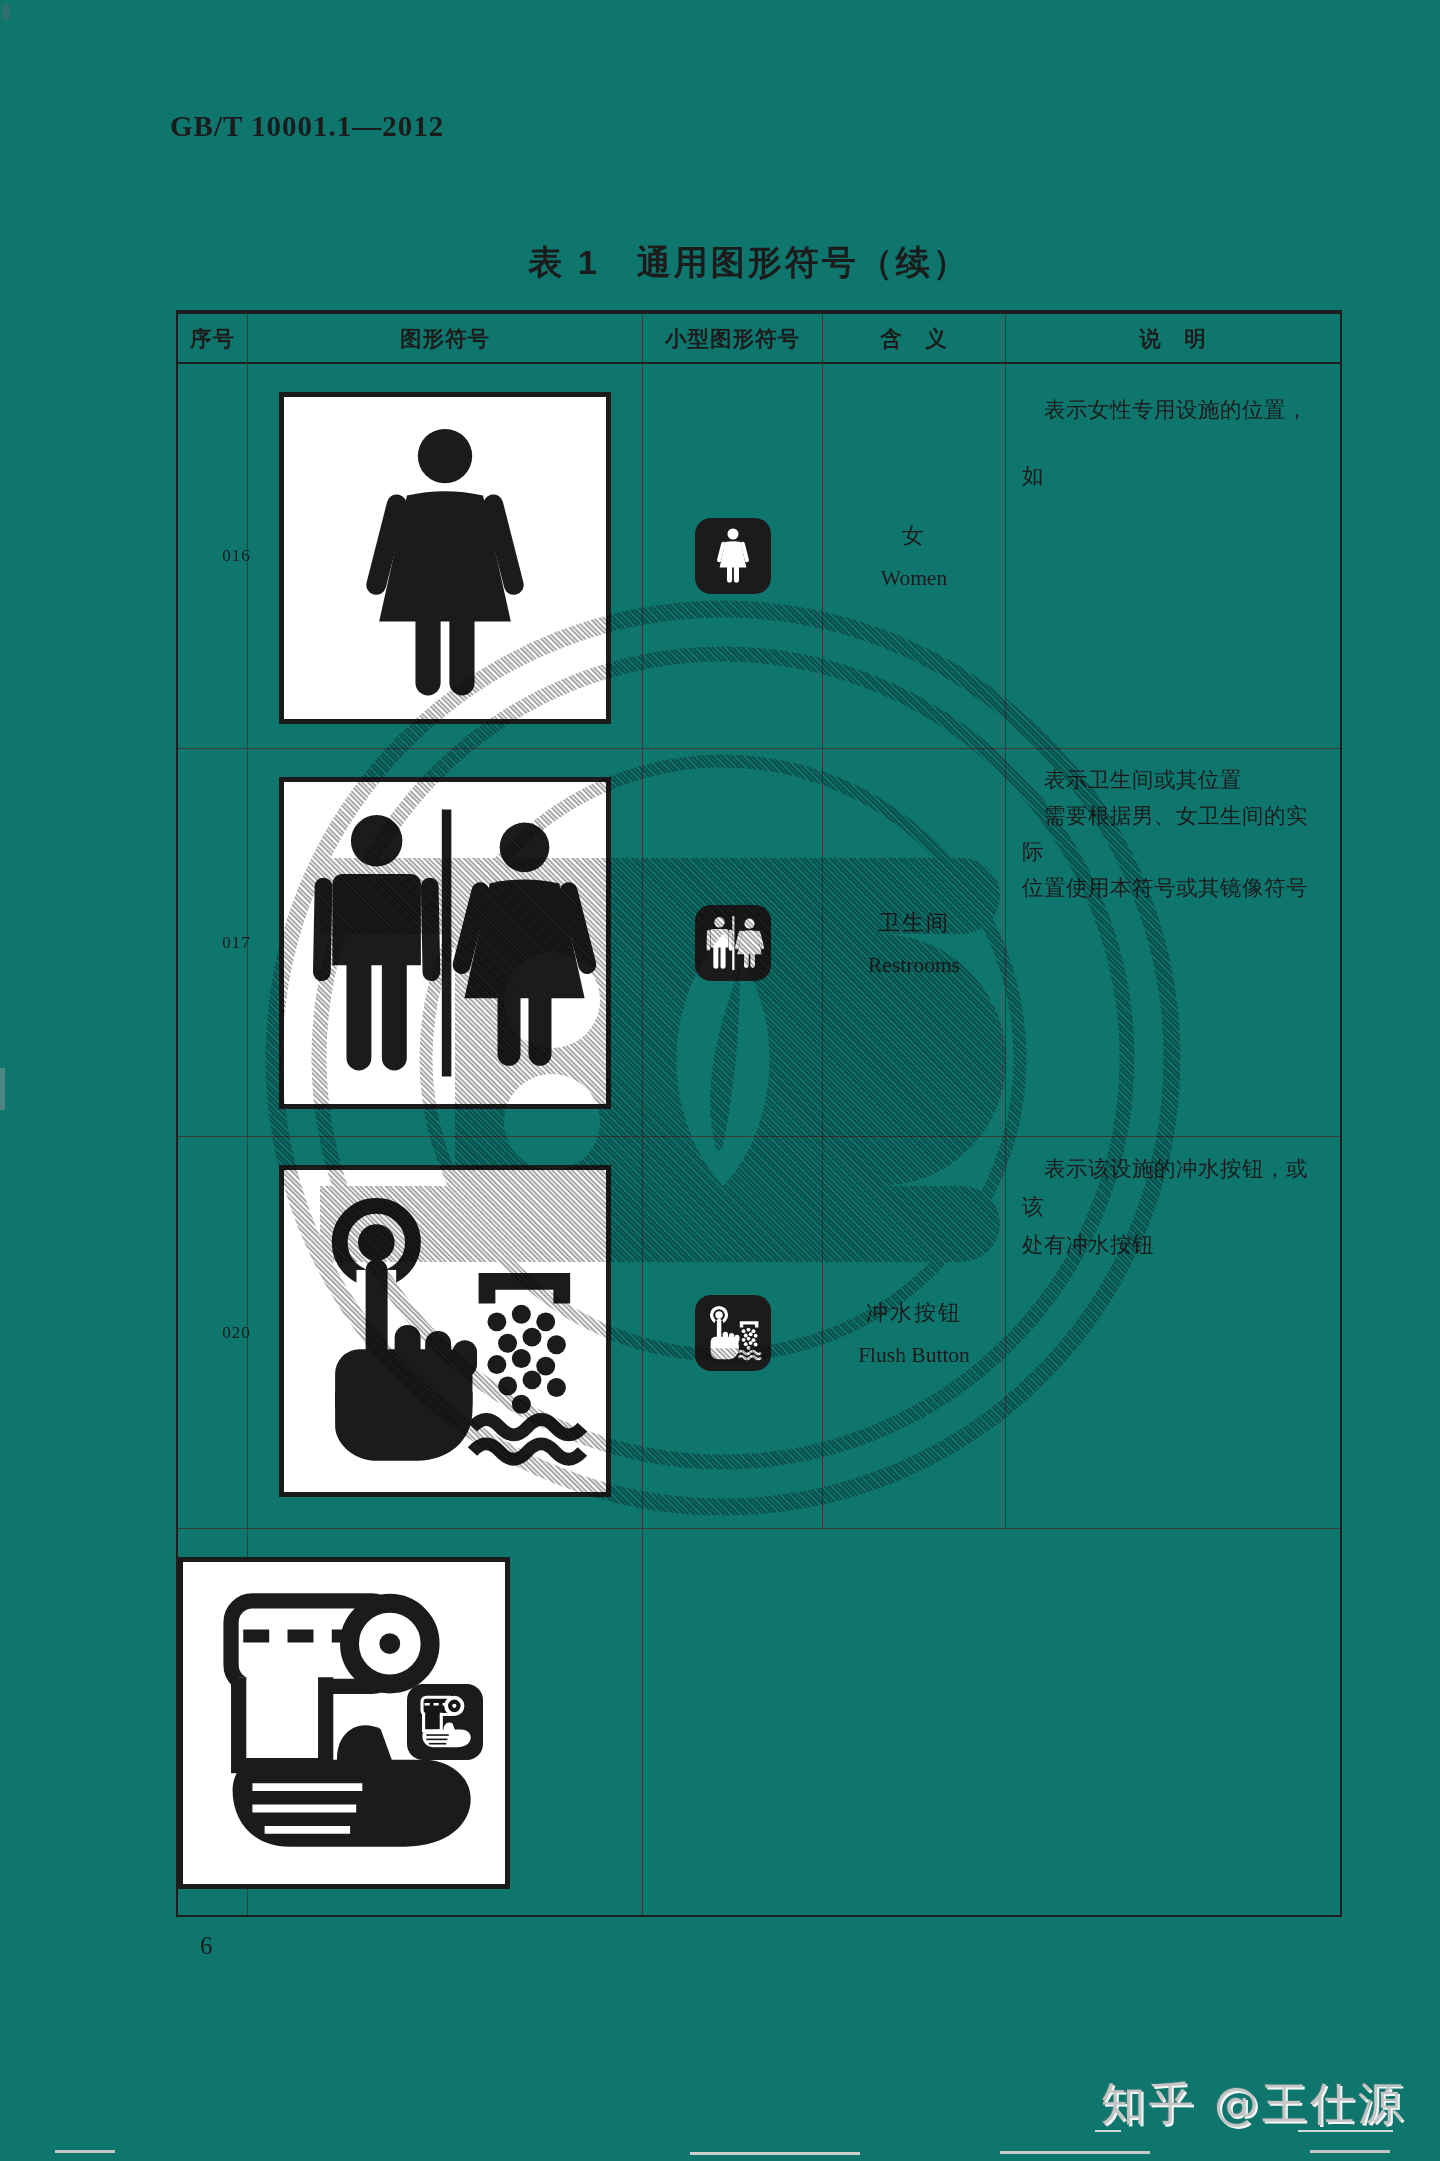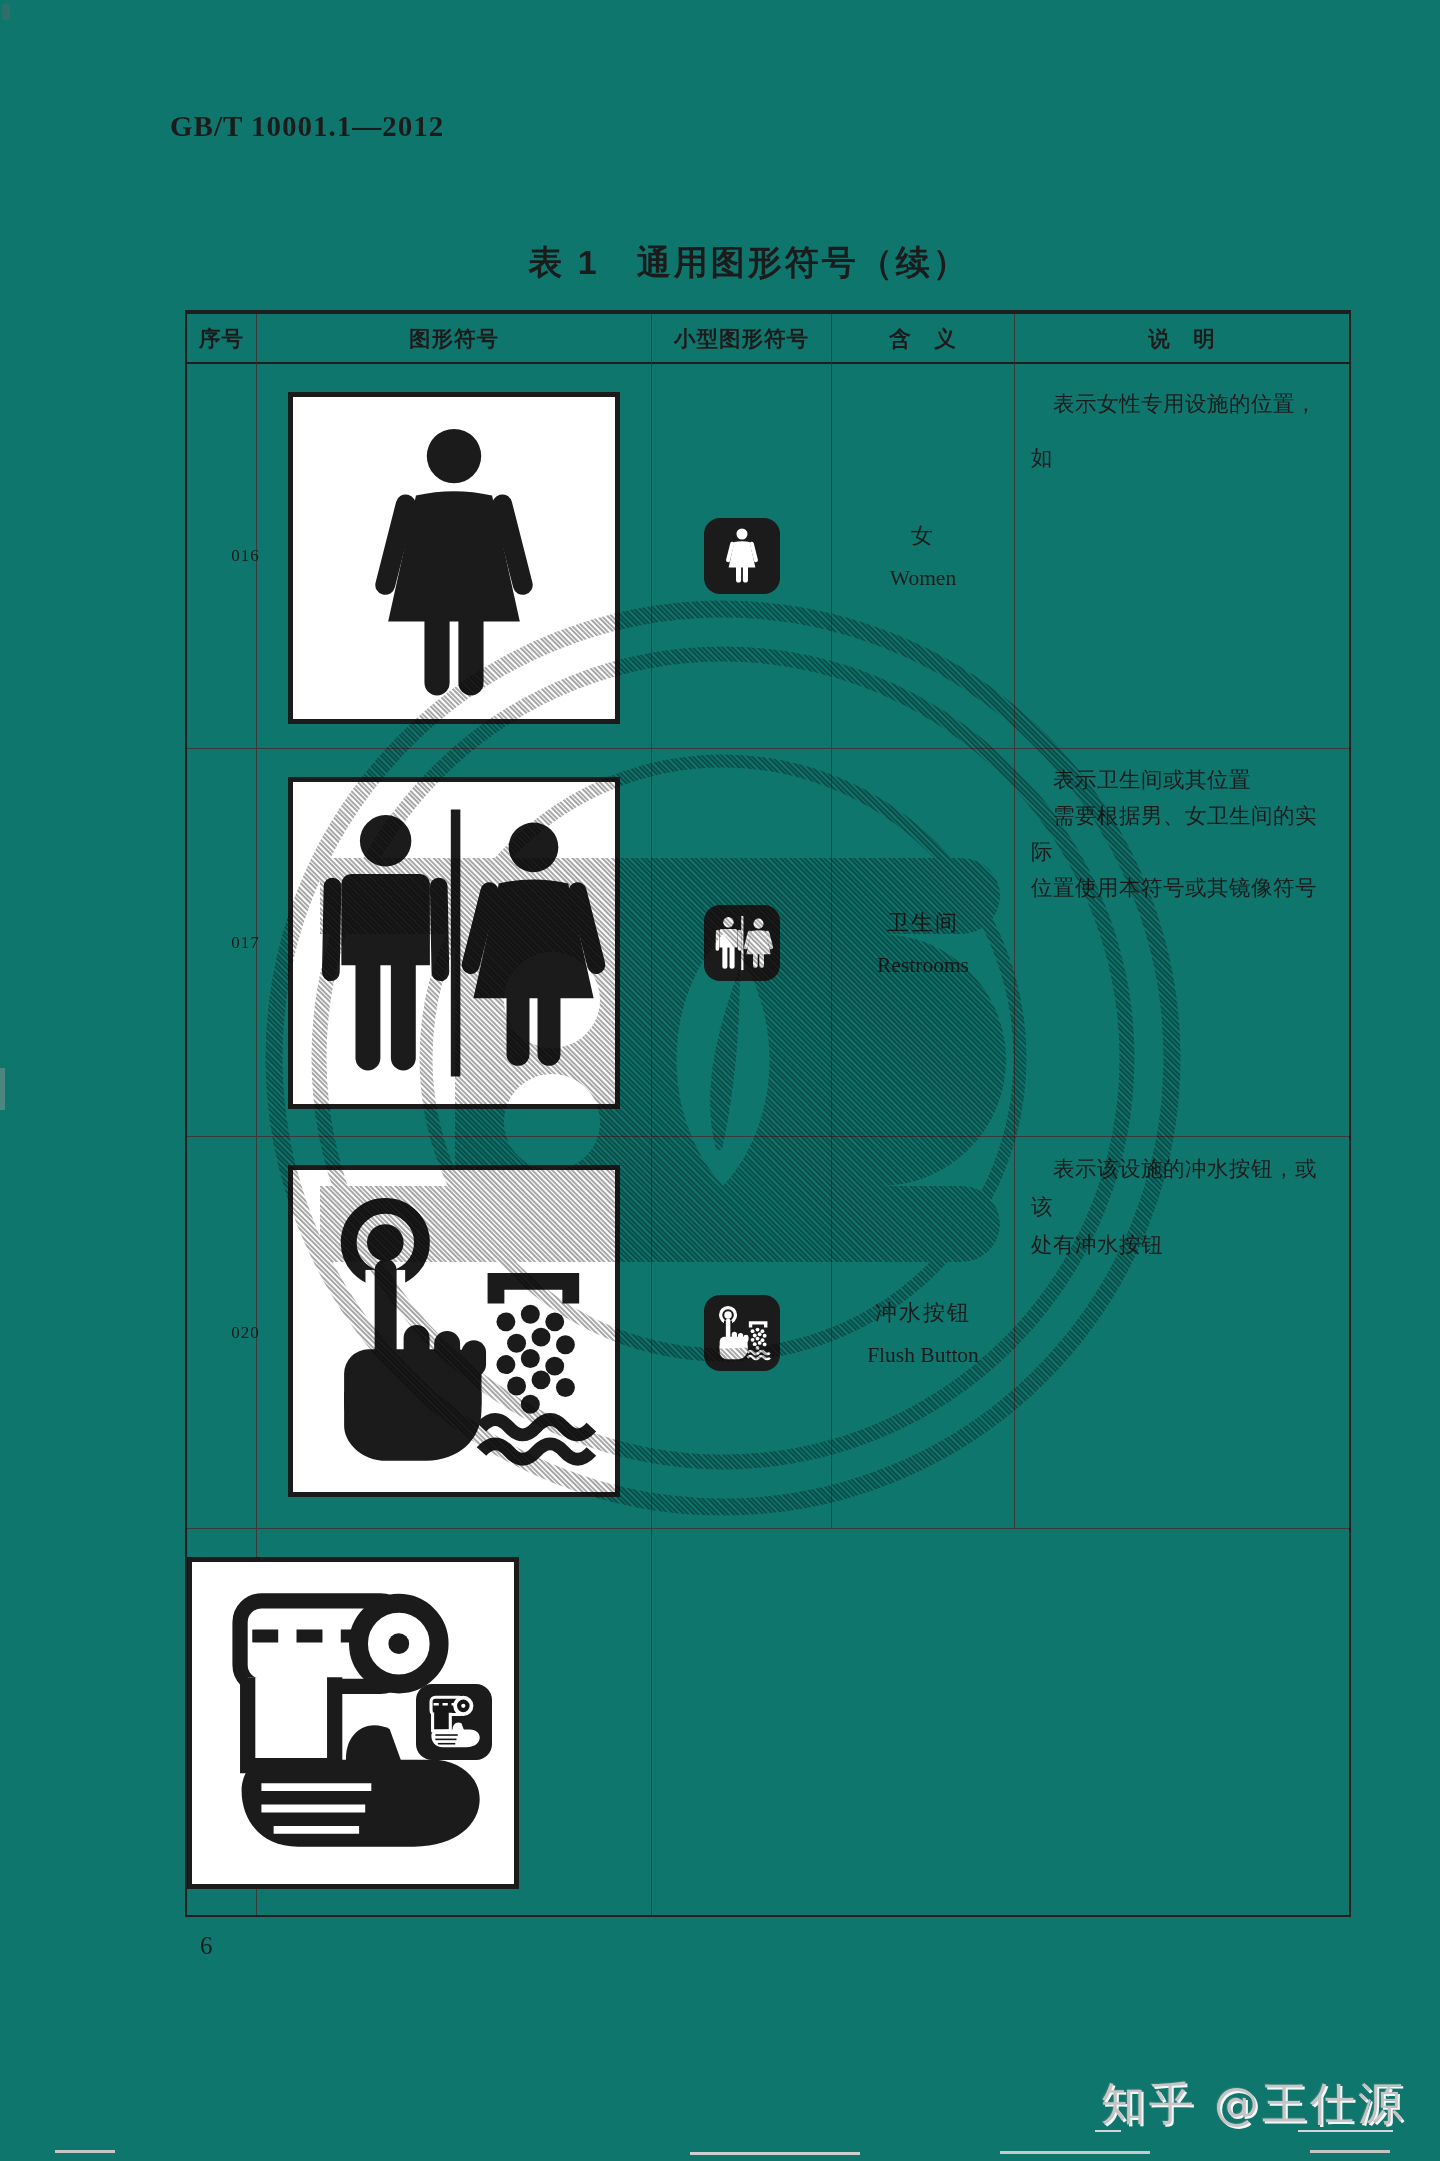--- a/index.html
+++ b/index.html
@@ -28,21 +28,21 @@
   .page-num{position:absolute;left:200px;top:1932px;font-size:25px;}
   .credit{
     position:absolute;top:2074px;right:34px;
     font-size:45px;letter-spacing:3px;color:var(--credit-gray);
     font-family:"DejaVu Sans","Liberation Sans",sans-serif;
     text-shadow:2px 2px 0 rgba(255,255,255,.95),-1px -1px 0 rgba(140,140,140,.30);
     white-space:nowrap;
   }
   
   .gtable{
-    position:absolute;left:185px;top:310px;width:1166px;height:1607px;
+    position:absolute;left:176px;top:310px;width:1166px;height:1607px;
     display:grid;
     grid-template-columns:70px 395px 180px 183px 1fr;
     grid-template-rows:50px 385px 388px 392px 1fr;
     border:2.5px solid #1e1e1e;border-top-width:4px;
     box-sizing:border-box;background:transparent;
   }
   .cell{
     border-right:1.5px solid #3a3a3a;border-bottom:1.5px solid #3a3a3a;
     box-sizing:border-box;position:relative;
   }
@@ -67,21 +67,21 @@
     position:relative;color:#ffffff;--hole:#161616;
   }
   .badge svg{position:absolute;inset:5px;width:66px;height:66px;}
   .c-mean{
     display:flex;flex-direction:column;align-items:center;justify-content:center;
     gap:15px;text-align:center;
   }
   .mean-zh{font-size:22px;letter-spacing:2px;}
   .mean-en{font-size:21.5px;}
   .c-desc{padding:13px 14px 0 16px;font-size:21.5px;letter-spacing:.5px;}
-  .lh50 div{line-height:54px;}
+  .lh50 div{line-height:66px;}
   .lh36 div{line-height:36px;}
   .lh38 div{line-height:38px;}
   
   .seal{
     position:absolute;inset:0;width:1440px;height:2161px;
     mix-blend-mode:multiply;opacity:.92;pointer-events:none;
   }
   
   .artifact{position:absolute;pointer-events:none;}
   .a-corner{left:2px;top:4px;width:8px;height:16px;background:#666;opacity:.35;border-radius:3px;}

